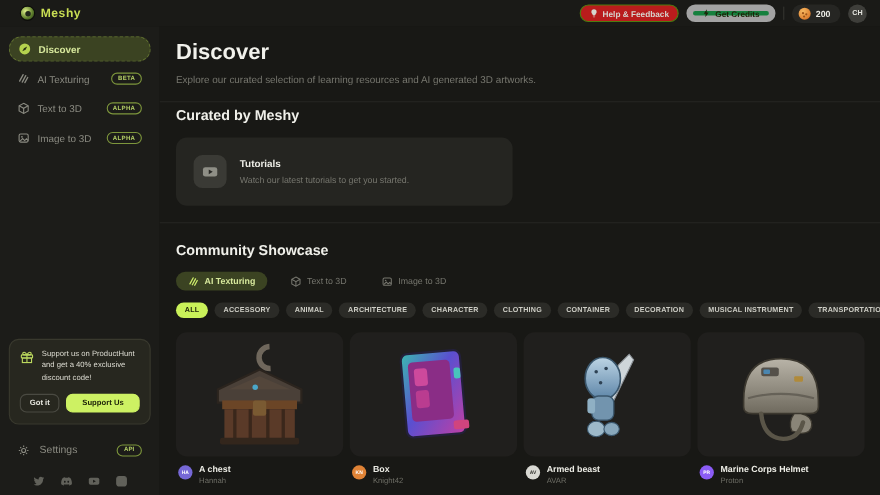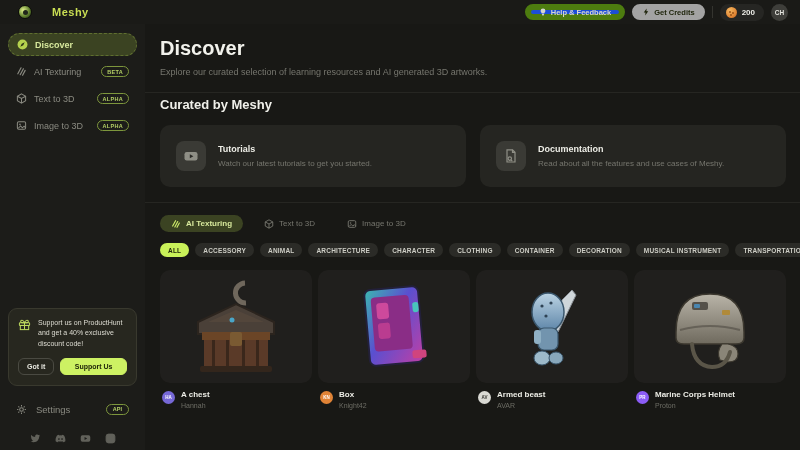--- a/index.html
+++ b/index.html
@@ -1,28 +1,28 @@
 <!DOCTYPE html>
 <html><head>
 <meta charset="utf-8">
 <style>
   * { margin:0; padding:0; box-sizing:border-box; }
   html,body { width:800px; height:450px; overflow:hidden; background:#141412; font-family:"Liberation Sans", sans-serif; }
   .app { position:relative; width:800px; height:450px; background:#171714; color:#e8e8e2; }
 
   
   .topbar { position:absolute; top:0; left:0; width:800px; height:24px; background:#1a1a17; display:flex; align-items:center; justify-content:space-between; padding:0 12px 0 18px; z-index:5; }
-  .brand { display:flex; align-items:center; gap:20px; }
+  .brand { display:flex; align-items:center; gap:5px; }
   .brand-badge { width:14px; height:14px; border-radius:50%; background:radial-gradient(circle at 35% 35%, #dff08a, #5a7a2a 60%, #23301a); border:1px solid #0d0d0a; position:relative; }
   .brand-badge::after{ content:""; position:absolute; left:4px; top:4px; width:5px; height:5px; border-radius:50%; background:#20261a; }
   .brand-name { color:#c9de53; font-weight:bold; font-size:11px; letter-spacing:.5px; }
   .topbar-right { display:flex; align-items:center; gap:7px; }
   .pill-btn { display:flex; align-items:center; gap:4px; height:16px; padding:0 8px; border-radius:999px; font-size:7.5px; font-weight:bold; cursor:pointer; }
-  .pill-btn.ghost { border:6px solid #4d7c0f; background:#1d4ed8; color:#d6d6cf; }
-  .pill-btn.accent { background:#a3a3a3; color:#1c2208; border:2px solid #a3a3a3;justify-content:flex-end; }
+  .pill-btn.ghost { border:1px solid #4d7c0f; background:#b91c1c; color:#d6d6cf; }
+  .pill-btn.accent { background:#15803d; color:#1c2208; border:6px solid #a3a3a3;justify-content:flex-end; }
   .tiny-icon { width:8px; height:8px; display:inline-block; }
   .vdiv { width:1px; height:12px; background:#34342f; }
   .credits-pill { display:flex; align-items:center; gap:5px; height:17px; padding:0 9px 0 6px; border-radius:999px; background:#26262; background:#262623; font-size:8px; color:#eeeee8; font-weight:bold; }
   .coin { width:11px; height:11px; border-radius:50%; background:radial-gradient(circle at 35% 30%, #f5b860, #e08433 65%, #a85a1d); position:relative; }
   .coin::after { content:""; position:absolute; left:3px; top:4px; width:2px; height:2px; border-radius:50%; background:#9c5418; box-shadow:3px 1px 0 #9c5418, 1px 3px 0 #9c5418; }
   .avatar-top { width:17px; height:17px; border-radius:50%; background:#3e3e3a; color:#e3e3dd; font-size:6.5px; font-weight:bold; display:flex; align-items:center; justify-content:center; }
 
   
   .sidebar { position:absolute; top:24px; left:0; width:145px; height:426px; background:#1c1c19; padding:9px 8px; display:flex; flex-direction:column; }
   .nav-item { display:flex; align-items:center; gap:7px; height:23px; padding:0 8px; border-radius:12px; margin-bottom:4px; color:#8a8a81; font-size:9px; cursor:pointer; }
@@ -228,38 +228,25 @@
             <svg viewBox="0 0 16 16">
                 <rect x="1.5" y="4" width="13" height="8.5" rx="2.2" fill="#8f8f86"></rect>
                 <path d="M6.8 6.2v4.1L10.4 8.2z" fill="#2a2a26"></path>
               </svg>
           </span>
           <div>
             <div class="cc-title">Tutorials</div>
             <div class="cc-desc">Watch our latest tutorials to get you started.</div>
           </div>
         </div>
-        <div class="curated-card">
-          <span class="tile">
-            <svg viewBox="0 0 16 16" fill="none" stroke="#8f8f86" stroke-width="1.2">
-                <path d="M4 1.8h5.5L12 4.3V14H4z"></path>
-                <path d="M9.5 1.8v2.5H12"></path>
-                <circle cx="6.8" cy="10.6" r="1.7"></circle>
-                <path d="M8 11.8l1.3 1.3"></path>
-              </svg>
-          </span>
-          <div>
-            <div class="cc-title">Documentation</div>
-            <div class="cc-desc">Read about all the features and use cases of Meshy.</div>
-          </div>
-        </div>
       </div>
 
       <div class="hdiv"></div>
 
+      <div class="section-h showcase-h">Community Showcase</div>
 
       <div class="tabs">
         <div class="tab active">
           <svg viewBox="0 0 12 12">
               <g stroke="#cdeB6a" stroke-width="1.4" stroke-linecap="round">
                 <path d="M2 8.5 5.5 2"></path>
                 <path d="M4.6 9.5 8.1 3"></path>
                 <path d="M7.2 10 10 4.8"></path>
               </g>
             </svg>

